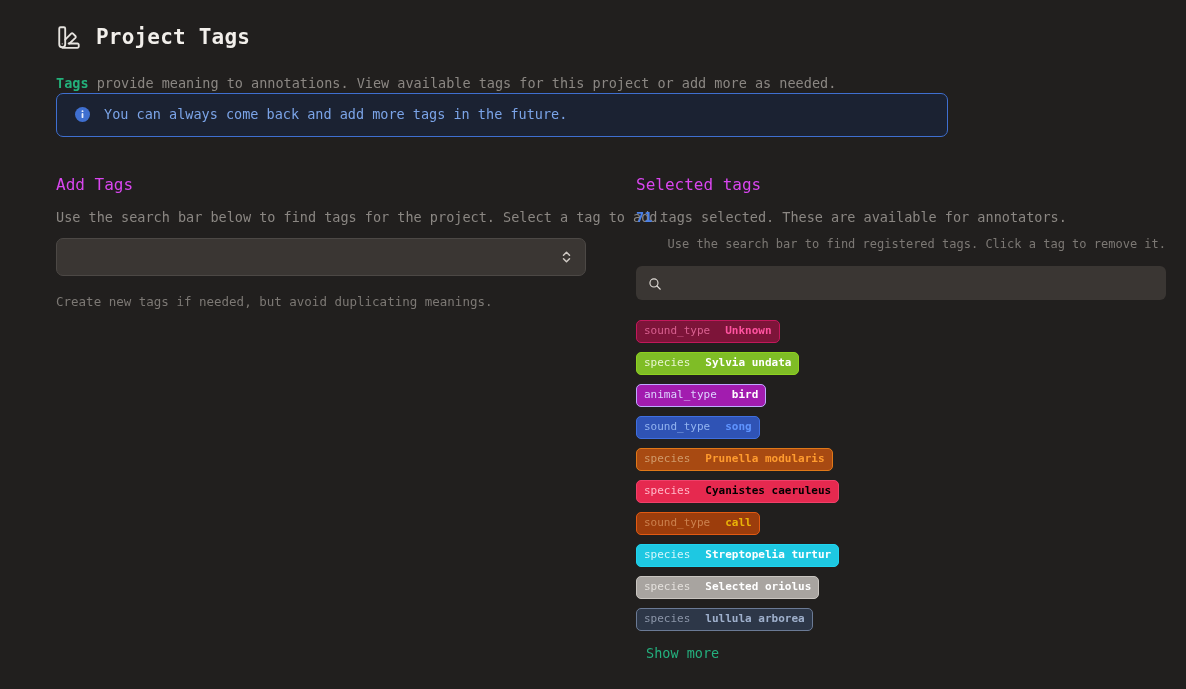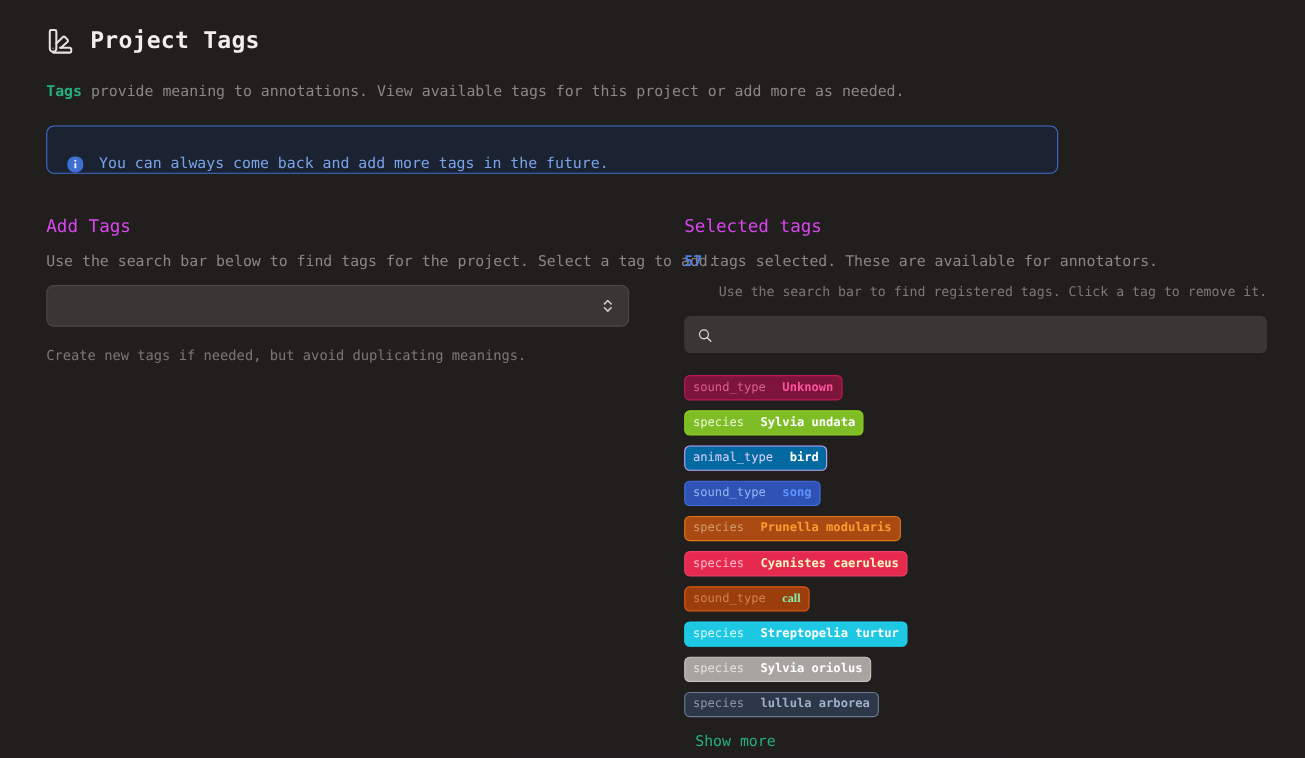--- a/index.html
+++ b/index.html
@@ -14,21 +14,21 @@
     font-family: "DejaVu Sans Mono", "Liberation Mono", monospace;
     color: #e6e3df;
     -webkit-font-smoothing: antialiased;
   }
 
   .page {
     position: relative;
     width: 1004px;
     height: 689px;
     box-sizing: border-box;
-    padding: 0 42px;
+    padding: 0 56px;
   }
 
   
   .page-header {
     display: flex;
     align-items: center;
     gap: 14px;
     padding-top: 24px;
   }
   .swatch-icon {
@@ -52,28 +52,27 @@
     line-height: 1.4;
     white-space: nowrap;
   }
   .page-subtitle .kw {
     color: #23b07a;
     font-weight: 700;
   }
 
   
   .info-banner {
-    margin-top: 21px;
     height: 44px;
     box-sizing: border-box;
     border: 1px solid #3f6fd0;
     border-radius: 7px;
     background: #1b2232;
     display: flex;
-    align-items: flex-end;
+    align-items: center;
     padding: 0 18px;
     gap: 14px;
   }
   .info-icon {
     width: 15px;
     height: 15px;
     flex: 0 0 15px;
     display: block;
   }
   .info-text {
@@ -264,21 +263,21 @@
         </span>
       </div>
 
       <div class="helper-note">Create new tags if needed, but avoid duplicating meanings.</div>
     </div>
 
     <div class="col-right">
       <h2 class="section-title">Selected tags</h2>
 
       <div class="section-sub">
-        <span class="count">57</span><span> tags selected. These are available for annotators.</span>
+        <span class="count">71</span><span> tags selected. These are available for annotators.</span>
       </div>
 
       <div class="section-sub-small">Use the search bar to find registered tags. Click a tag to remove it.</div>
 
       <div class="search-field">
         <span class="search-icon">
           <svg viewBox="0 0 16 16" width="14" height="14" fill="none" stroke="#e0dcd7" stroke-width="1.3" stroke-linecap="round">
             <circle cx="6.8" cy="6.8" r="4.6"></circle>
             <path d="M10.3 10.3 14 14"></path>
           </svg>
@@ -288,47 +287,47 @@
 
       <div class="tag-list">
           <div class="tag-chip" style="border-color: rgb(194, 24, 91); background: rgb(125, 20, 57);">
             <span class="tag-key" style="color: rgb(217, 96, 144);">sound_type</span>
             <span class="tag-val" style="color: rgb(255, 83, 160);">Unknown</span>
           </div>
           <div class="tag-chip" style="border-color: rgb(142, 209, 31); background: rgb(127, 189, 38);">
             <span class="tag-key" style="color: rgb(232, 245, 208);">species</span>
             <span class="tag-val" style="color: rgb(255, 255, 255); text-align: right;">Sylvia undata</span>
           </div>
-          <div class="tag-chip" style="border-color: rgb(192, 168, 255); background: #0369a1;">
+          <div class="tag-chip" style="border-color: rgb(192, 168, 255); background: #a21caf;">
             <span class="tag-key" style="color: rgb(221, 210, 255);">animal_type</span>
             <span class="tag-val" style="color: rgb(255, 255, 255);">bird</span>
           </div>
           <div class="tag-chip" style="border-color: rgb(63, 111, 224); background: rgb(47, 83, 181);">
             <span class="tag-key" style="color: rgb(147, 180, 240);">sound_type</span>
             <span class="tag-val" style="color: rgb(95, 148, 255);">song</span>
           </div>
           <div class="tag-chip" style="border-color: rgb(224, 120, 24); background: rgb(168, 74, 18);">
             <span class="tag-key" style="color: rgb(208, 154, 106);">species</span>
             <span class="tag-val" style="color: rgb(255, 155, 46);">Prunella modularis</span>
           </div>
           <div class="tag-chip" style="border-color: rgb(240, 64, 106); background: rgb(230, 41, 79);">
             <span class="tag-key" style="color: rgb(255, 185, 200);">species</span>
-            <span class="tag-val" style="color: #fef9c3;">Cyanistes caeruleus</span>
+            <span class="tag-val" style="color: #000000;">Cyanistes caeruleus</span>
           </div>
           <div class="tag-chip" style="border-color: rgb(226, 90, 18); background: rgb(156, 61, 12);">
             <span class="tag-key" style="color: rgb(204, 130, 79);">sound_type</span>
-            <span class="tag-val" style="color: #86efac; font-family: Liberation Serif, serif;">call</span>
+            <span class="tag-val" style="color: #eab308;">call</span>
           </div>
           <div class="tag-chip" style="border-color: rgb(31, 212, 240); background: rgb(30, 200, 226);">
             <span class="tag-key" style="color: rgb(212, 246, 251);">species</span>
             <span class="tag-val" style="color: rgb(255, 255, 255);">Streptopelia turtur</span>
           </div>
           <div class="tag-chip" style="border-color: rgb(201, 197, 192); background: rgb(168, 164, 160);">
             <span class="tag-key" style="color: rgb(227, 224, 220);">species</span>
-            <span class="tag-val" style="color: rgb(255, 255, 255);">Sylvia oriolus</span>
+            <span class="tag-val" style="color: rgb(255, 255, 255);">Selected oriolus</span>
           </div>
           <div class="tag-chip" style="border-color: rgb(107, 122, 149); background: rgb(45, 55, 72);">
             <span class="tag-key" style="color: rgb(139, 149, 168);">species</span>
             <span class="tag-val" style="color: rgb(159, 176, 204);">lullula arborea</span>
           </div>
         </div>
 
       <span class="show-more">Show more</span>
     </div>
 

